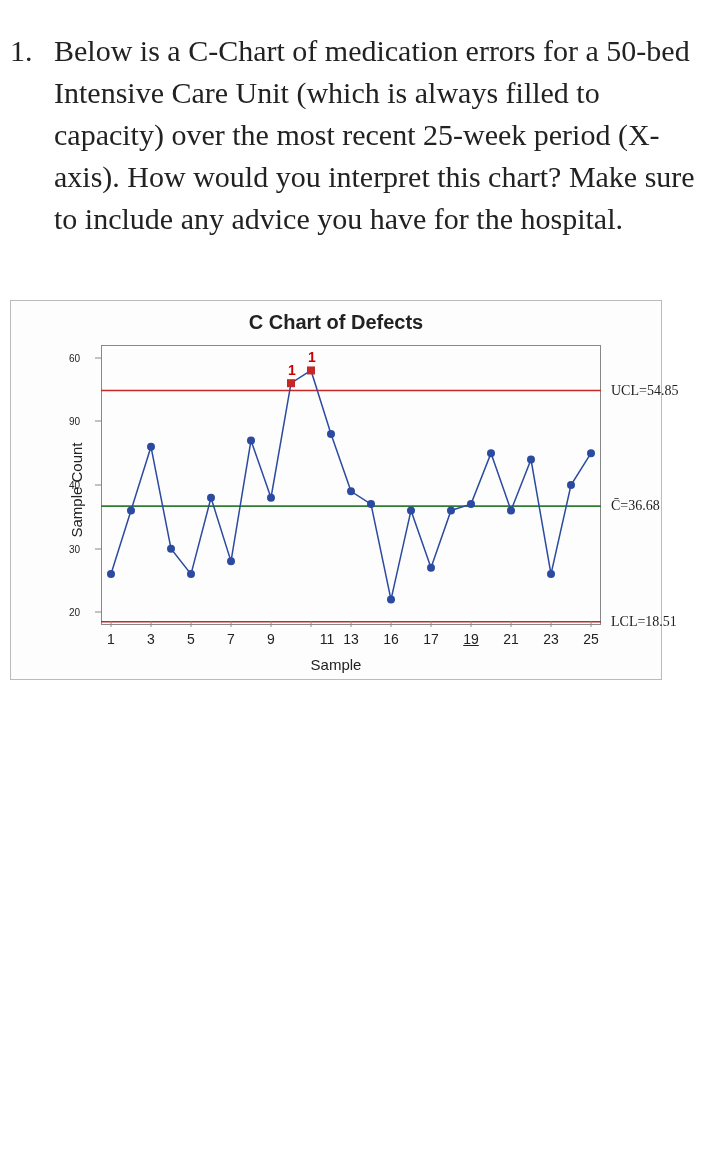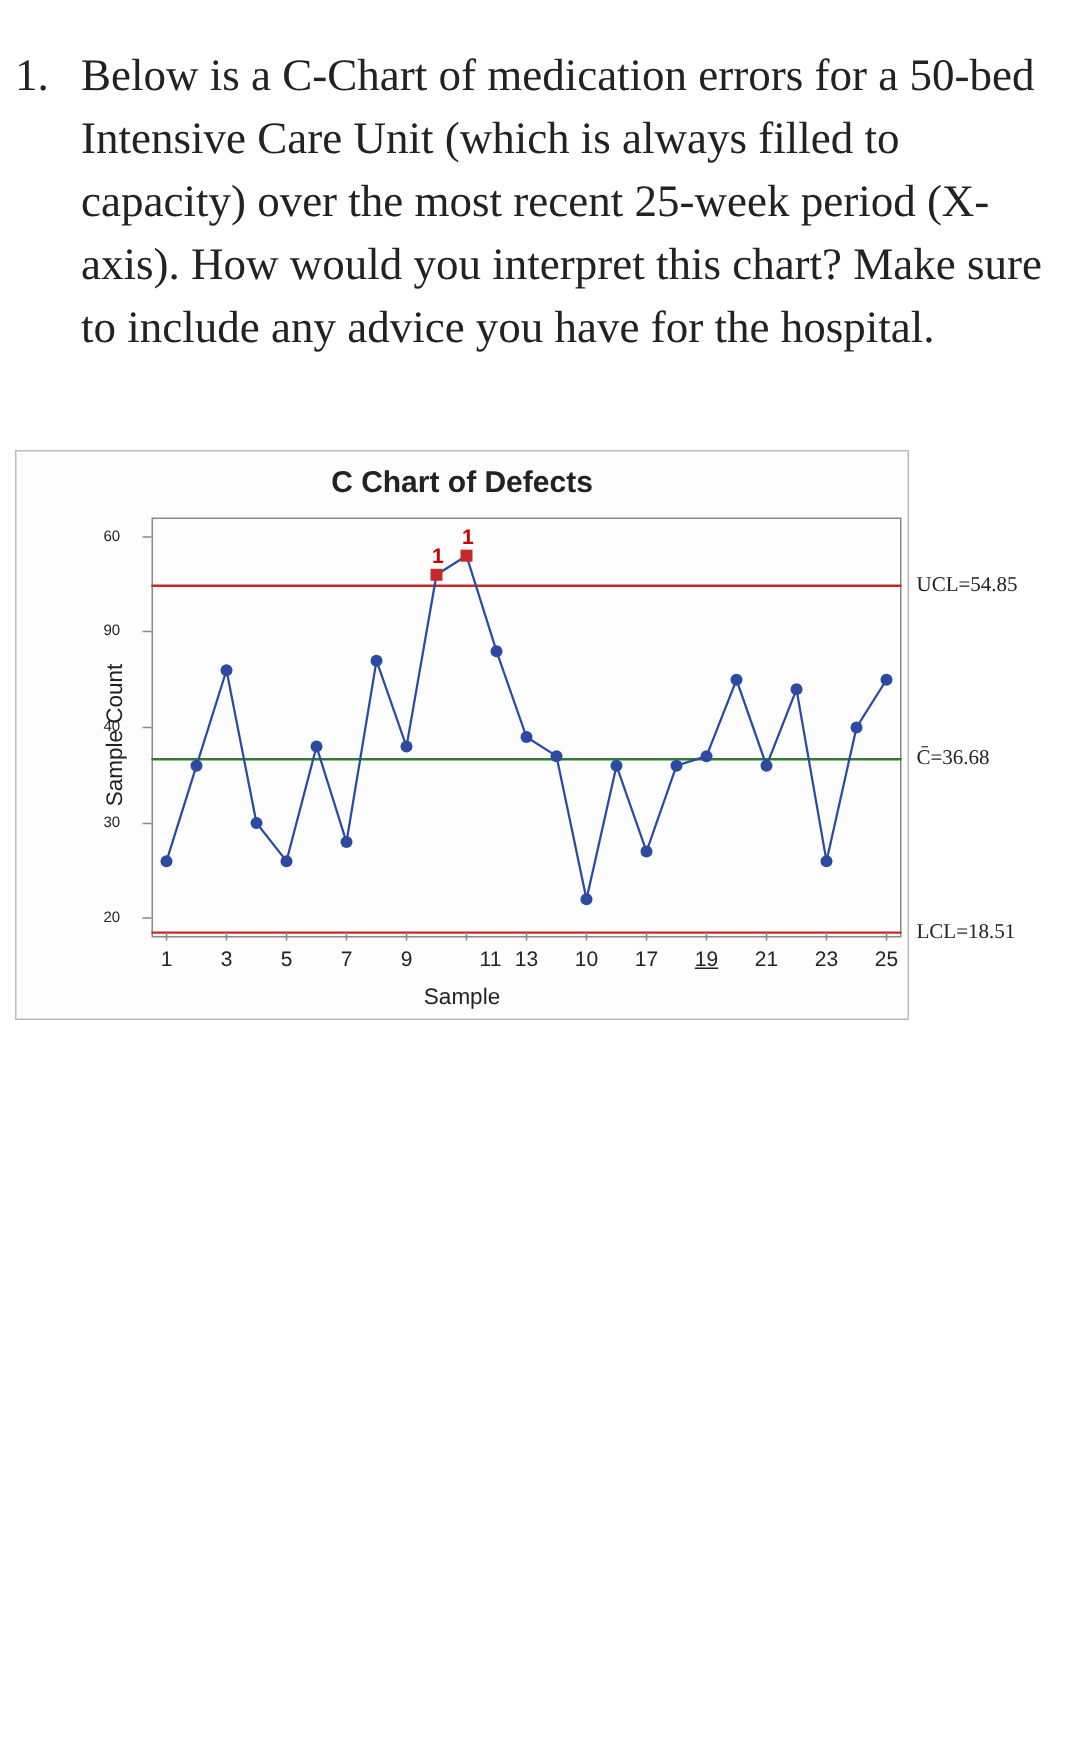--- a/index.html
+++ b/index.html
@@ -18,21 +18,21 @@
       display: flex;
     }
     .question-num {
       min-width: 44px;
     }
     .question-text {
       flex: 1;
     }
     .chart-wrap {
       border: 1px solid #bbb;
-      width: 596px;
+      width: 652px;
       height: 380px;
       position: relative;
       background: #fdfdfd;
     }
     .chart-title {
       font-family: Arial, Helvetica, sans-serif;
       font-weight: bold;
       font-size: 20px;
       text-align: center;
       padding: 10px 0;
@@ -189,21 +189,21 @@
       <div class="xtick" style="left: 180px;">5</div>
       <div class="xtick-mark" style="left: 180px;"></div>
       <div class="xtick" style="left: 220px;">7</div>
       <div class="xtick-mark" style="left: 220px;"></div>
       <div class="xtick" style="left: 260px;">9</div>
       <div class="xtick-mark" style="left: 260px;"></div>
       <div class="xtick" style="left: 316px;">11</div>
       <div class="xtick-mark" style="left: 300px;"></div>
       <div class="xtick" style="left: 340px;">13</div>
       <div class="xtick-mark" style="left: 340px;"></div>
-      <div class="xtick" style="left: 380px;">10</div>
+      <div class="xtick" style="left: 380px;">16</div>
       <div class="xtick-mark" style="left: 380px;"></div>
       <div class="xtick" style="left: 420px;">17</div>
       <div class="xtick-mark" style="left: 420px;"></div>
       <div class="xtick" style="left: 460px; text-decoration: underline;">19</div>
       <div class="xtick-mark" style="left: 460px;"></div>
       <div class="xtick" style="left: 500px;">21</div>
       <div class="xtick-mark" style="left: 500px;"></div>
       <div class="xtick" style="left: 540px; margin-top: 12px;">23</div>
       <div class="xtick-mark" style="left: 540px;"></div>
       <div class="xtick" style="left: 580px;">25</div>

